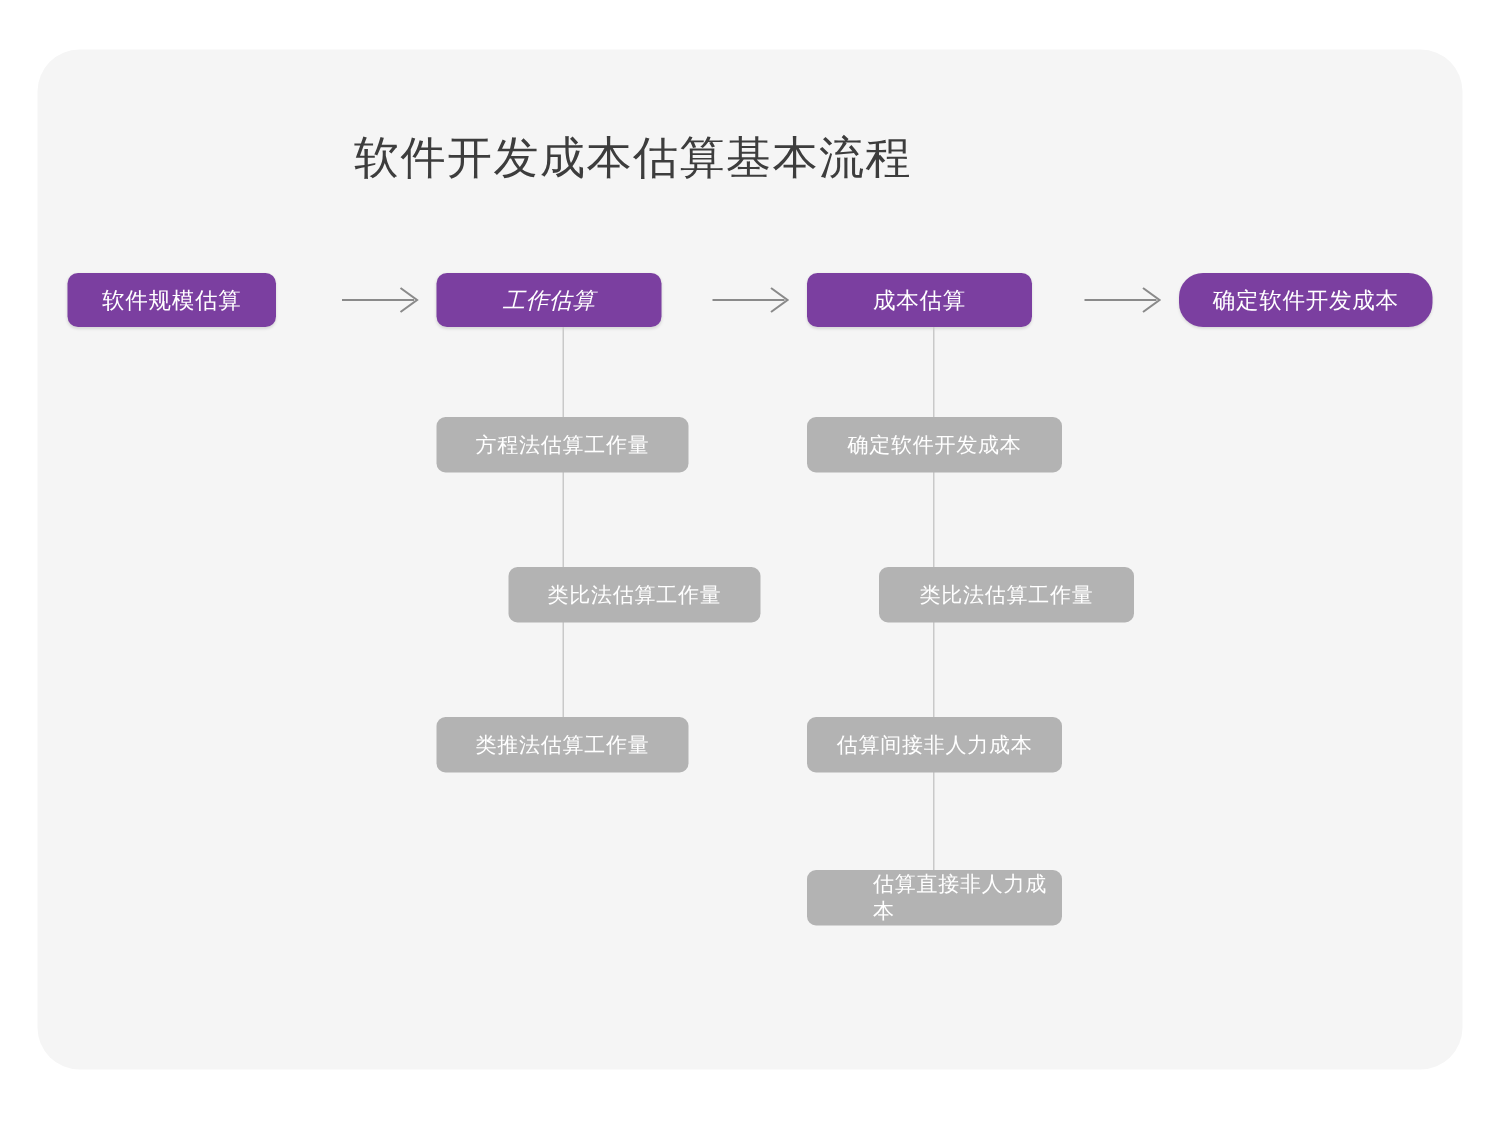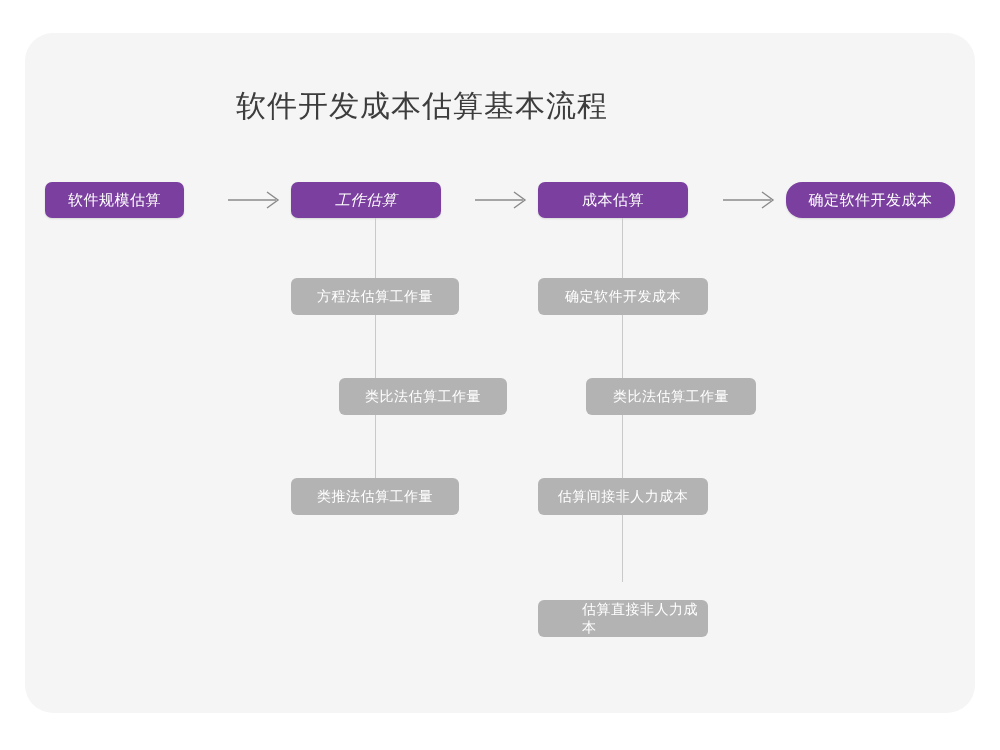--- a/index.html
+++ b/index.html
@@ -90,21 +90,21 @@
     justify-content: center;
     letter-spacing: 0.5px;
     box-sizing: border-box;
   }
   .col1 { left: 291px; width: 168px; }
   .col2 { left: 538px; width: 170px; }
 
   .row0 { top: 278px; }
   .row1 { top: 378px; margin-left: 48px; }
   .row2 { top: 478px; justify-content: center; }
-  .row3 { top: 600px; padding-left: 44px; }
+  .row3 { top: 580px; padding-left: 44px; }
 </style>
 </head>
 <body>
 
 <div id="card"></div>
 
 <div id="diagram-title">软件开发成本估算基本流程</div>
 
 <div class="stage-box" id="stage-0">
   <span>软件规模估算</span>

